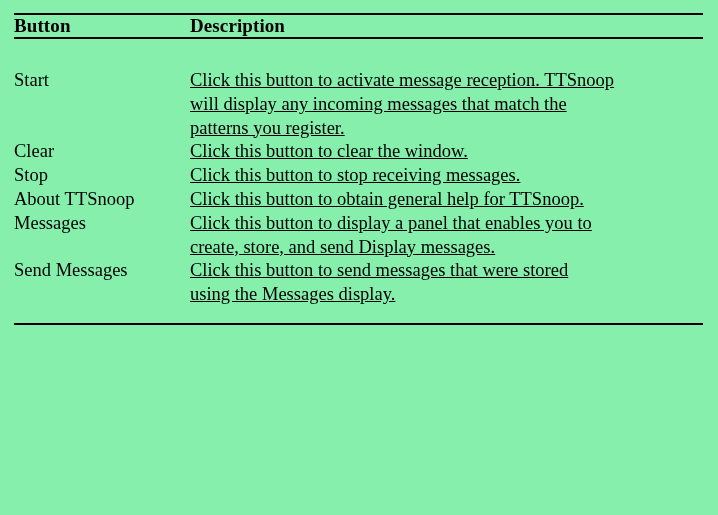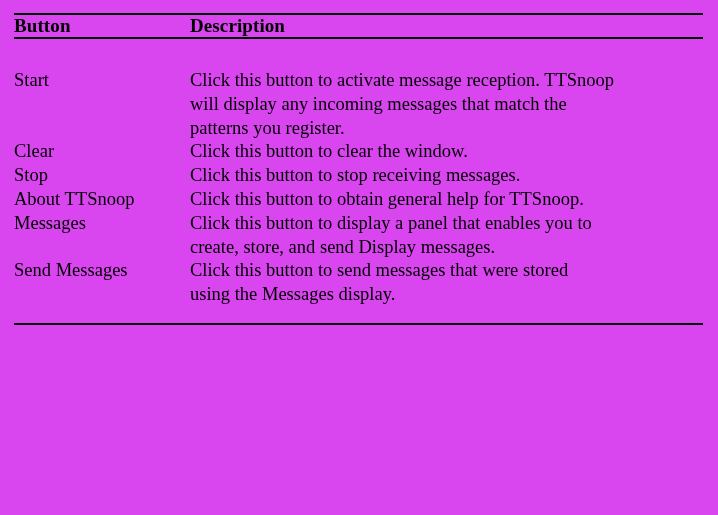--- a/index.html
+++ b/index.html
@@ -13,21 +13,21 @@
     background: #ffffff;
     font-family: "Liberation Serif", "DejaVu Serif", serif;
     color: #000000;
     overflow: hidden;
   }
 
   #page {
     position: relative;
     width: 718px;
     height: 515px;
-    background: #d946ef;
+    background: #86efac;
   }
 
   .table-wrap {
     position: absolute;
     left: 14px;
     top: 13px;
     width: 689px;
   }
 
   .rule {
@@ -71,21 +71,21 @@
 
   
   .body-cell {
     font-size: 18.5px;
     line-height: 23.8px;
     padding-top: 11px;
     padding-bottom: 0;
   }
   tr.row:first-child .body-cell { padding-top: 30px; }
   .body-cell.btn  { white-space: nowrap; }
-  .body-cell.desc { padding-right: 4px; }
+  .body-cell.desc { padding-right: 4px; text-decoration: underline; }
 
   .desc-line { display: block; white-space: nowrap; }
 
   .spacer-bottom { height: 16px; }
 </style>
 </head>
 <body>
 
 <div id="page">
   <div class="table-wrap">

